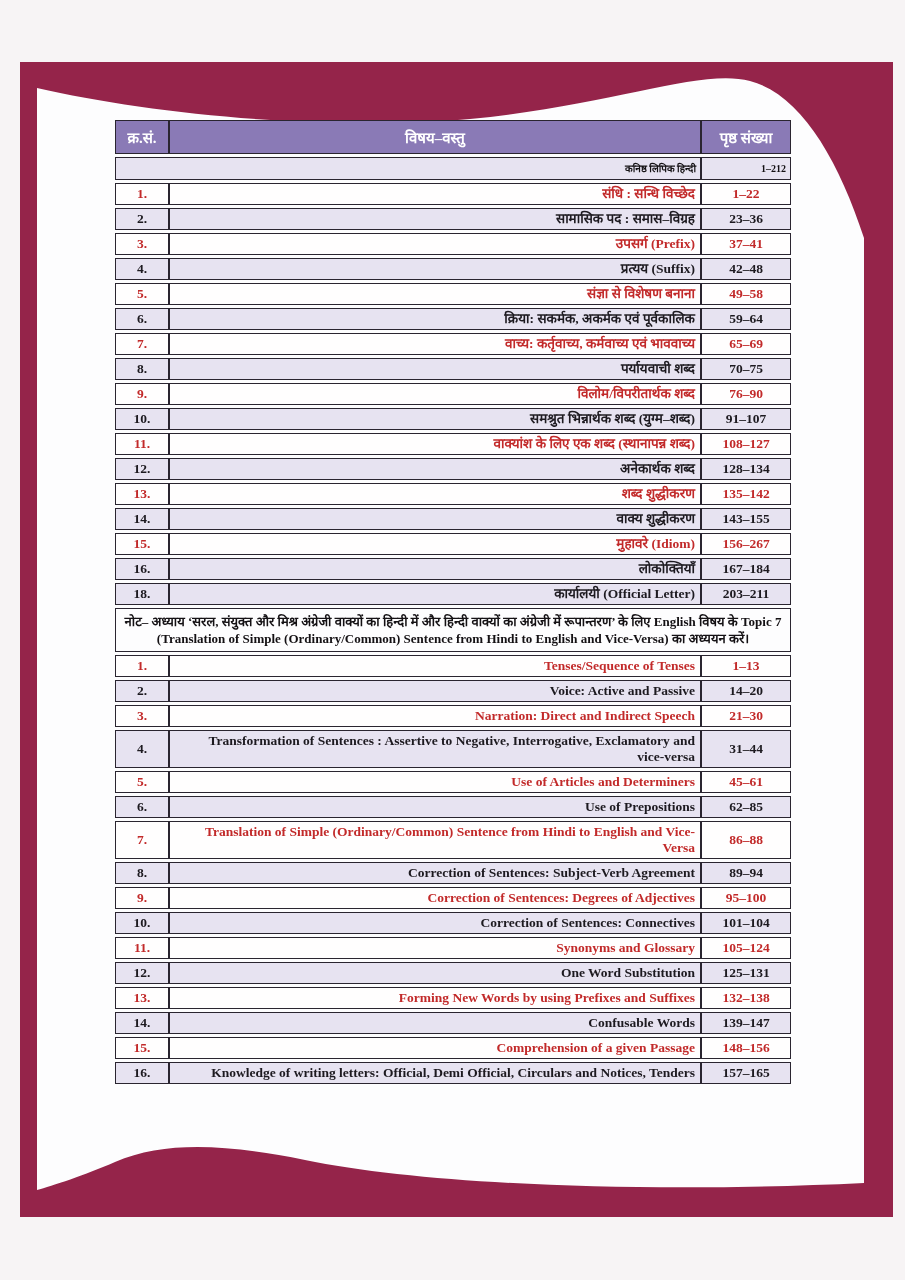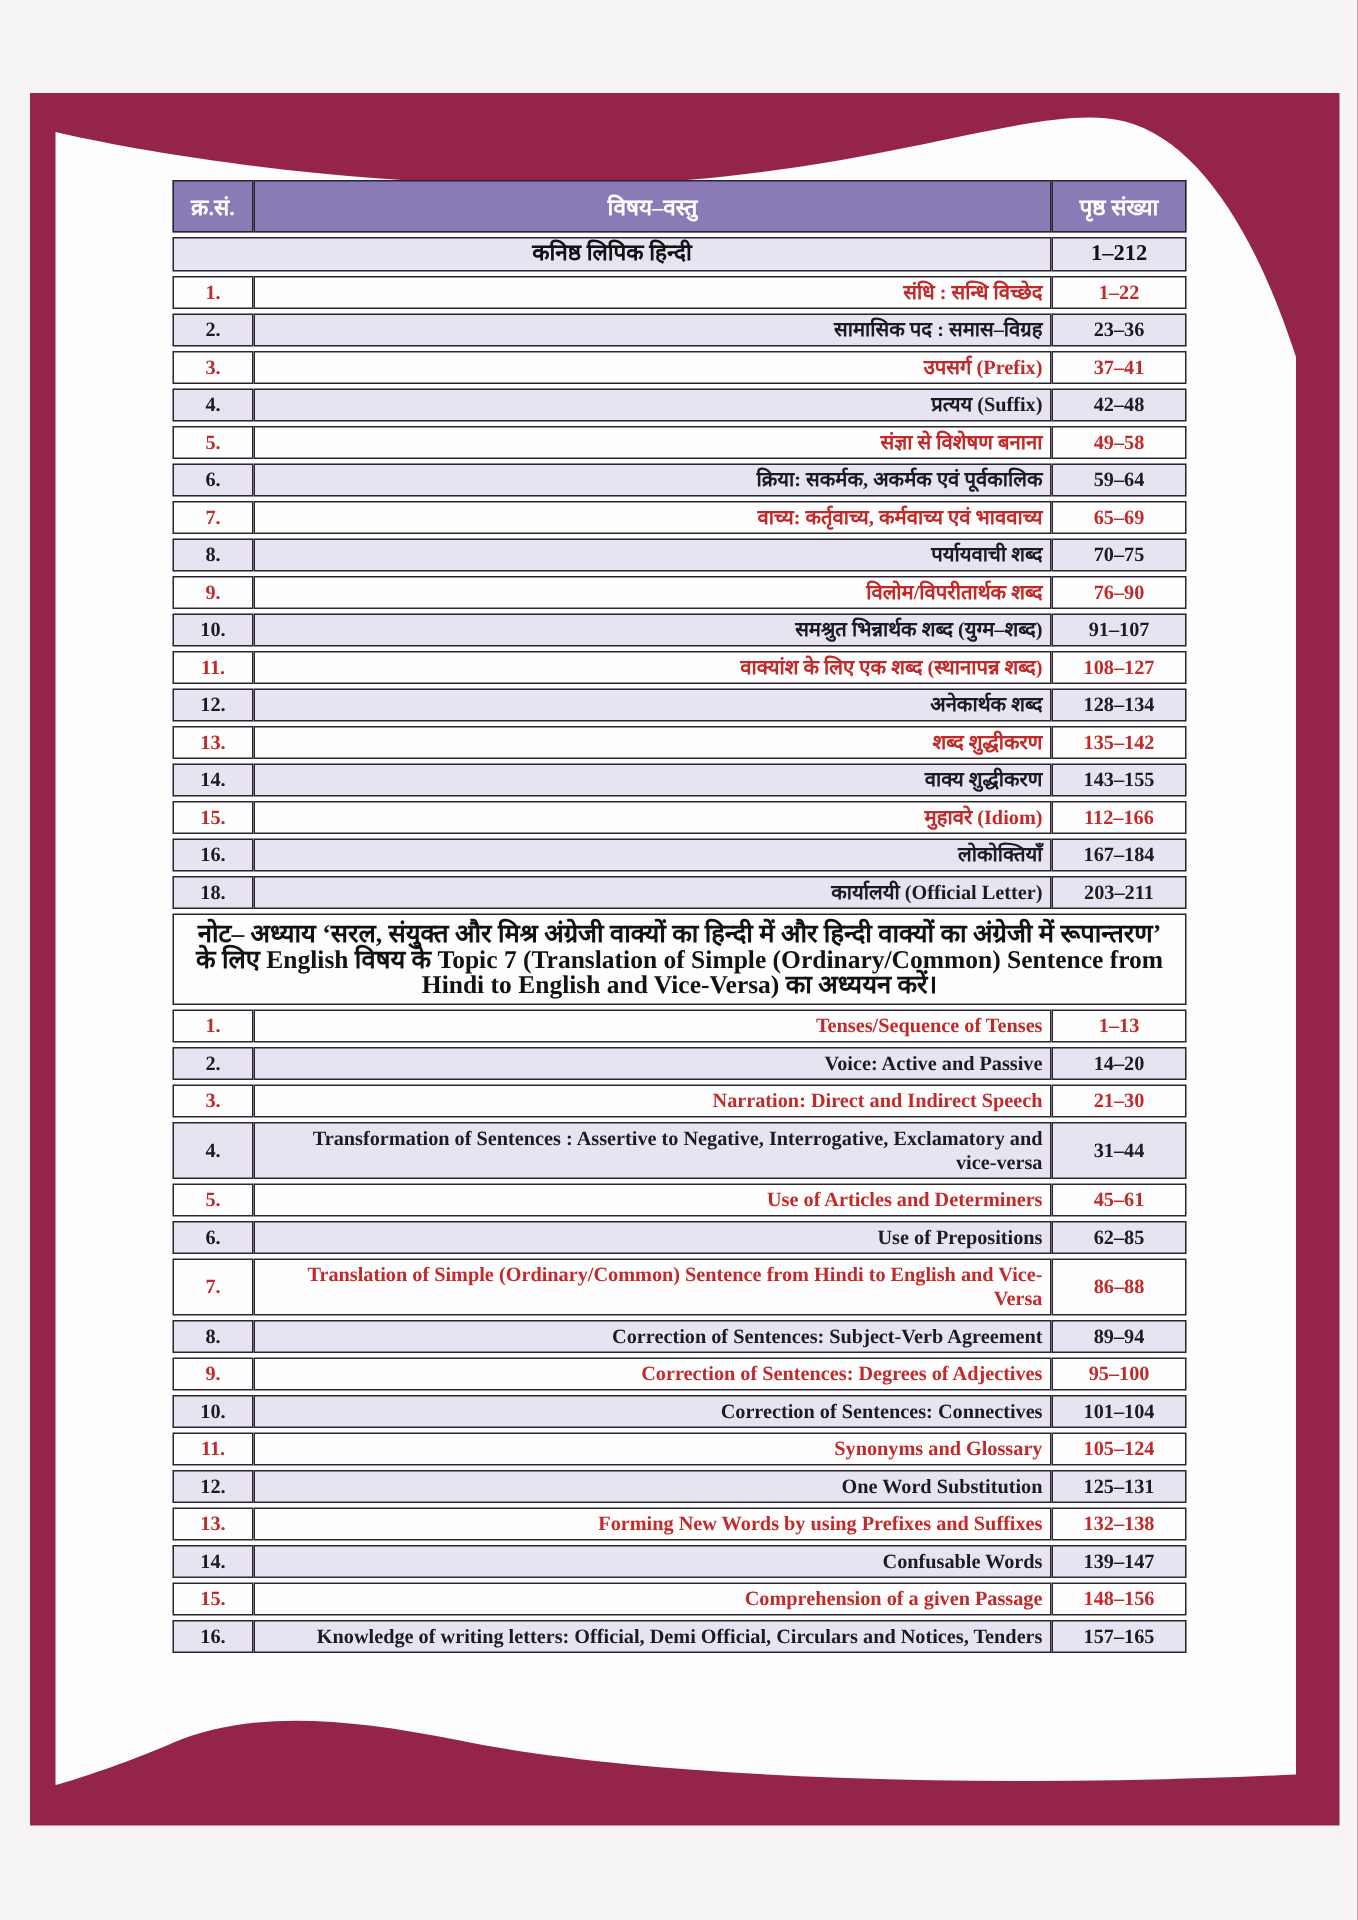--- a/index.html
+++ b/index.html
@@ -11,26 +11,26 @@
   body{position:relative;background:var(--bg);font-family:"Liberation Serif","DejaVu Serif",serif;overflow:hidden;}
   .bg-layer{position:absolute;left:0;top:0;width:905px;height:1280px;}
   .bg-layer .frame-rect{fill:var(--maroon);}
   .bg-layer .card-path{fill:var(--card);}
   .toc-wrap{position:absolute;left:115px;top:117px;width:729px;}
   table.toc{width:676px;table-layout:fixed;border-collapse:separate;border-spacing:0 3px;font-weight:bold;}
   col.c-sn{width:54px;} col.c-topic{width:532px;} col.c-pg{width:90px;}
   .toc th,.toc td{border:1px solid var(--line);vertical-align:middle;}
   .toc thead th{background:var(--purple);color:#ffffff;font-size:15px;padding:6px 4px;text-align:center;font-weight:bold;}
   .toc td{font-size:13.5px;line-height:16px;padding:2px 5px;color:var(--ink);background:#fff;}
-  tr.section-row td{background:var(--lavender);text-align:center;font-size:15px;line-height:17px;padding:2px 4px;color:#141114;}
+  tr.section-row td{background:var(--lavender);text-align:right;font-size:10px;line-height:17px;padding:2px 4px;color:#141114;}
   tr.row-band td{background:var(--lavender);color:var(--ink);}
   tr.row-red td{background:#fffefe;color:var(--red);}
   td.sn,td.pg{text-align:center;}
   td.topic{text-align:right;padding-left:9px;}
-  tr.note-row td{background:var(--card);text-align:center;font-size:17px;line-height:17px;padding:4px 8px;color:#141114;}
+  tr.note-row td{background:var(--card);text-align:center;font-size:13px;line-height:17px;padding:4px 8px;color:#141114;}
 </style>
 </head>
 <body>
 
 <svg class="bg-layer" viewBox="0 0 905 1280" aria-hidden="true">
   <rect x="0" y="0" width="905" height="1280" fill="#f7f4f5"></rect>
   <rect class="frame-rect" x="20" y="62" width="873" height="1155"></rect>
   <path class="card-path" d="M 37,88
            C 150,114 330,132 470,119
            C 615,105 700,68 750,81
@@ -127,21 +127,21 @@
           <td class="pg">135–142</td>
         </tr>
         <tr class="row-band">
           <td class="sn">14.</td>
           <td class="topic">वाक्य शुद्धीकरण</td>
           <td class="pg">143–155</td>
         </tr>
         <tr class="row-red">
           <td class="sn">15.</td>
           <td class="topic">मुहावरे (Idiom)</td>
-          <td class="pg">112–166</td>
+          <td class="pg">156–267</td>
         </tr>
         <tr class="row-band">
           <td class="sn">16.</td>
           <td class="topic">लोकोक्तियाँ</td>
           <td class="pg">167–184</td>
         </tr>
         <tr class="row-band">
           <td class="sn">18.</td>
           <td class="topic">कार्यालयी (Official Letter)</td>
           <td class="pg">203–211</td>

